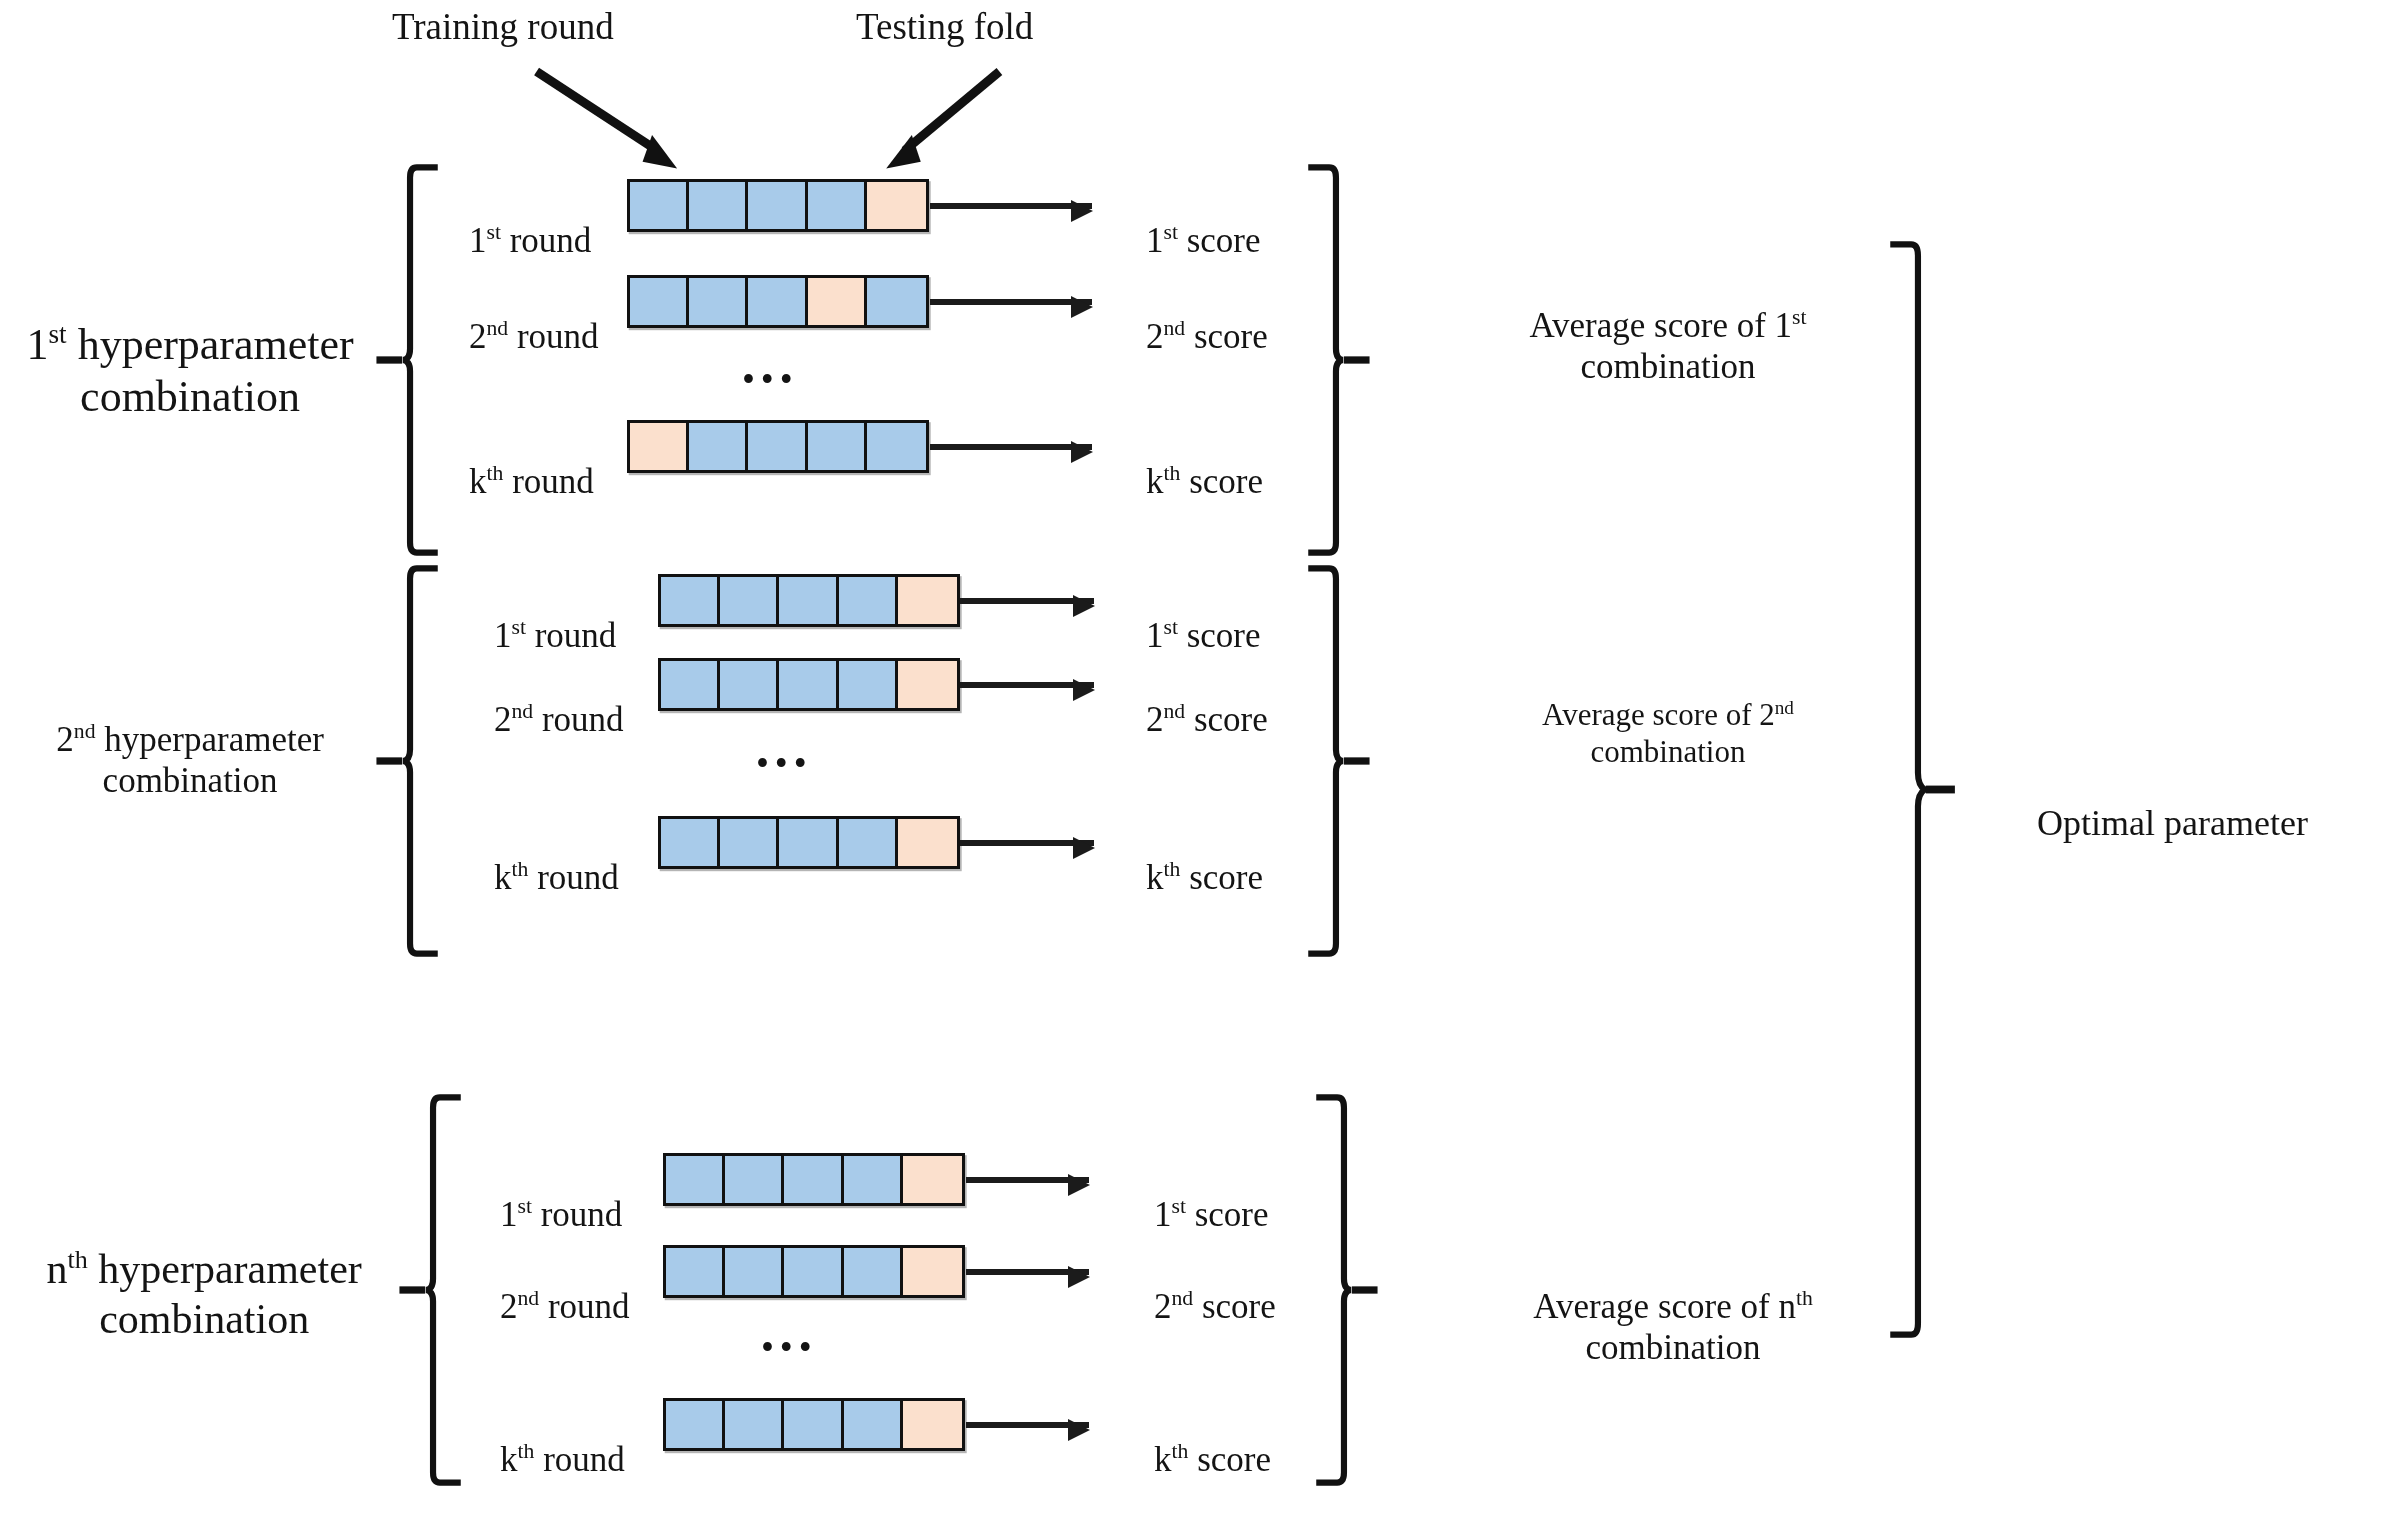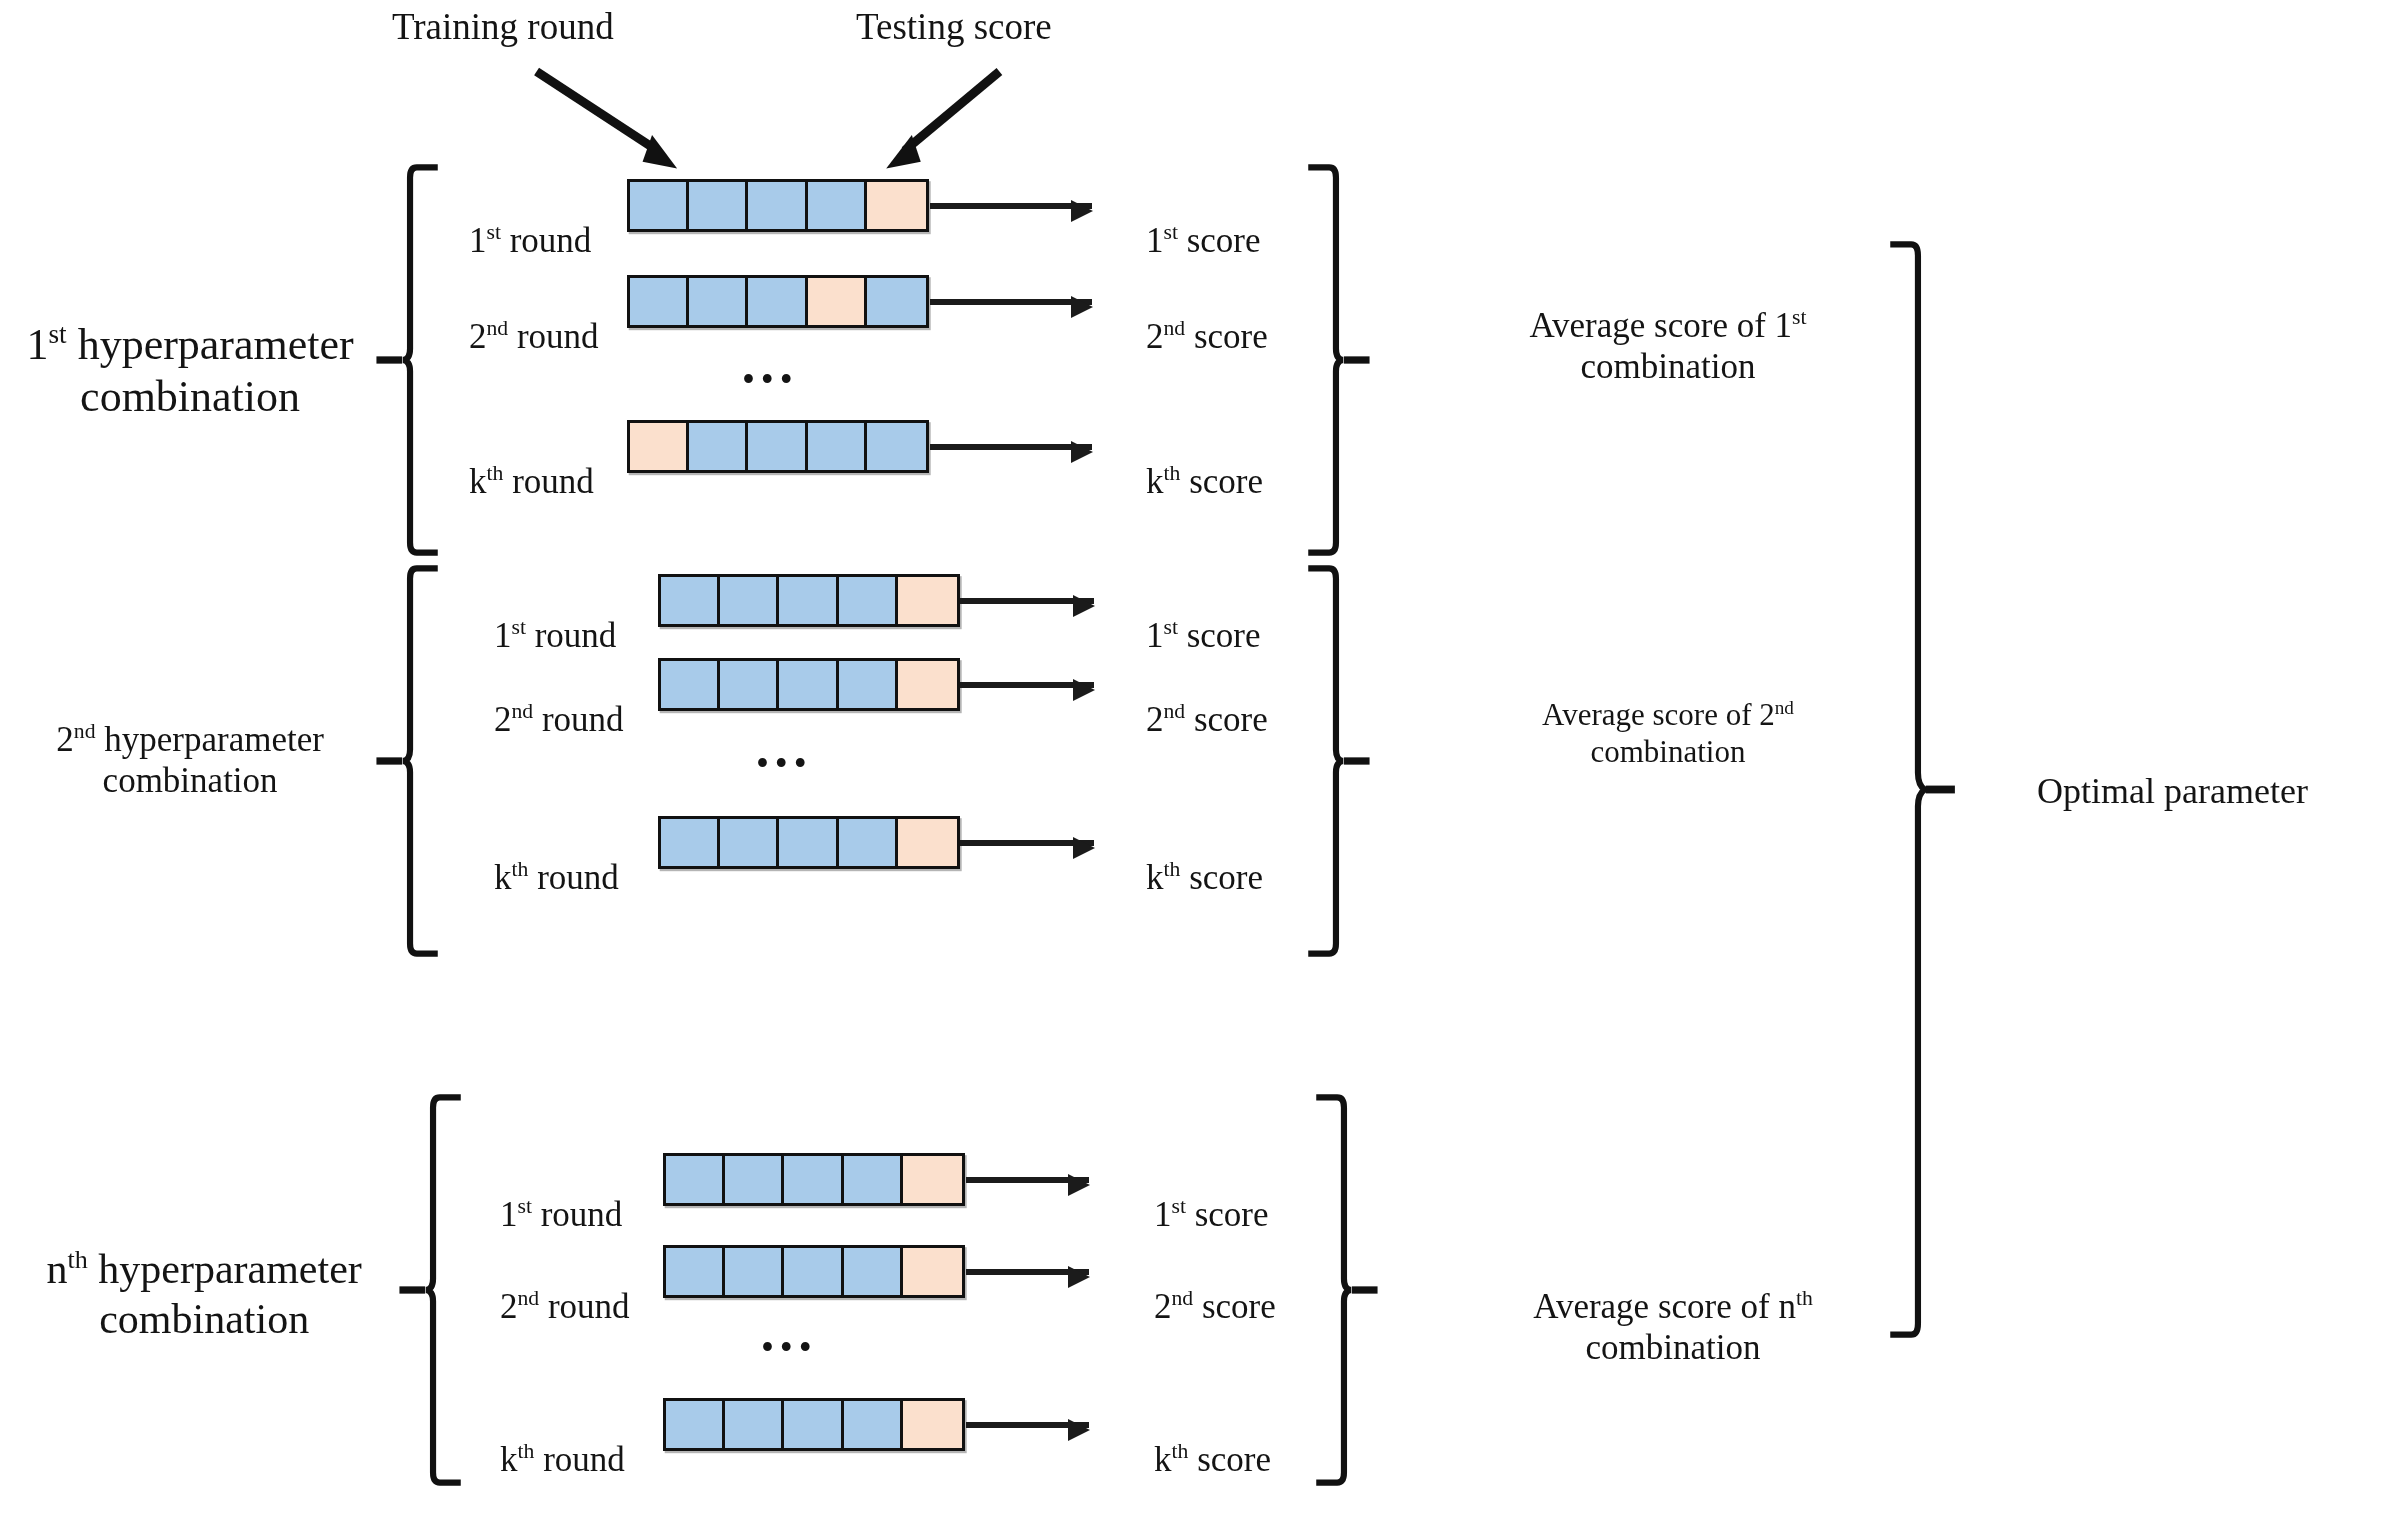--- a/index.html
+++ b/index.html
@@ -34,21 +34,21 @@
   
   .dots{position:absolute;letter-spacing:.16em;color:#141414;font-family:"Liberation Serif",serif;}
 </style>
 </head>
 <body>
 
 <div id="stage">
 
   <div class="txt" id="lbl-training" style="left:392px;top:4.5px;font-size:37px;">Training round</div>
 
-  <div class="txt" id="lbl-testing" style="left:856px;top:4.5px;font-size:37px;">Testing score</div>
+  <div class="txt" id="lbl-testing" style="left:856px;top:4.5px;font-size:37px;">Testing fold</div>
 
   <div class="diag" style="left:532px;top:67px;">
     <svg width="162" height="106" viewBox="0 0 290 190">
       <line x1="8" y1="8" x2="225" y2="150" stroke="#111" stroke-width="16"></line>
       <polygon points="215,122 260,182 198,170" fill="#111"></polygon>
     </svg>
   </div>
 
   <div class="diag" style="left:879px;top:67px;">
     <svg width="146" height="106" viewBox="0 0 260 190">
@@ -270,16 +270,16 @@
     <span>combination</span>
   </div>
 
   <div class="brace" style="left:1892px;top:241px;">
     <svg width="34" height="1097" viewBox="0 0 60 1960">
       <path d="M2 6 L34 6 Q46 6 46 26 L46 950 Q46 972 58 980 Q46 988 46 1010 L46 1934 Q46 1954 34 1954 L2 1954" fill="none" stroke="#111" stroke-width="11" stroke-linecap="square"></path>
       <line x1="60" y1="980" x2="112" y2="980" stroke="#111" stroke-width="14"></line>
     </svg>
   </div>
 
-  <div class="txt" style="left:2037px;top:770px;font-size:36px;">Optimal parameter</div>
+  <div class="txt" style="left:2037px;top:802px;font-size:36px;">Optimal parameter</div>
 
 </div>
 
 
 </body></html>

